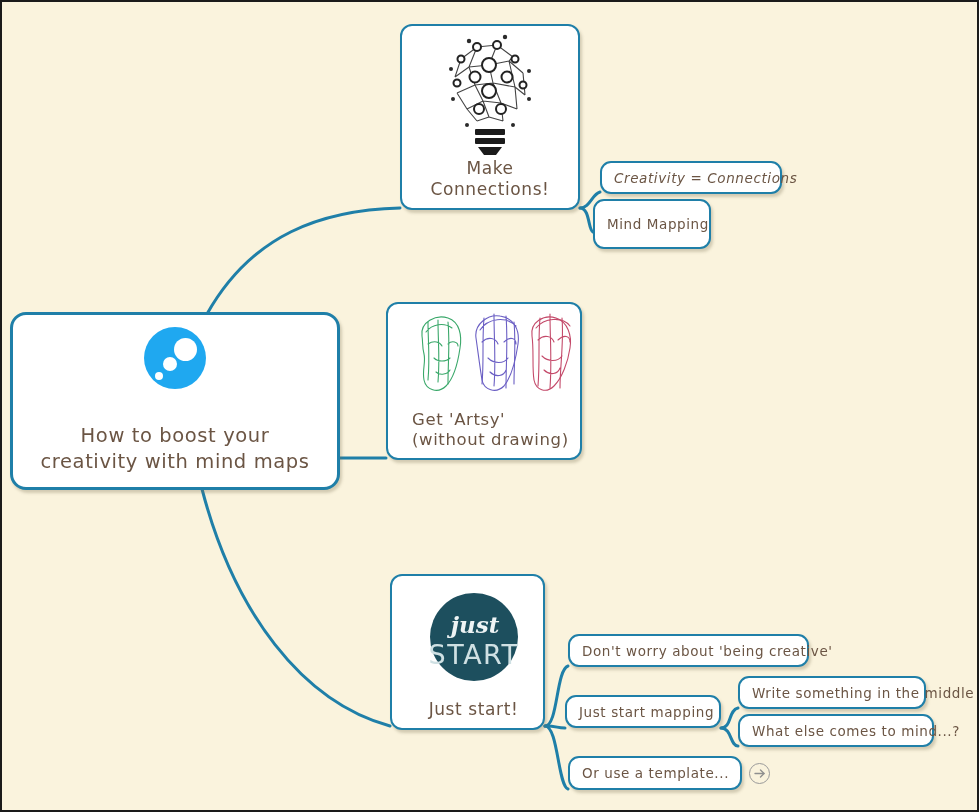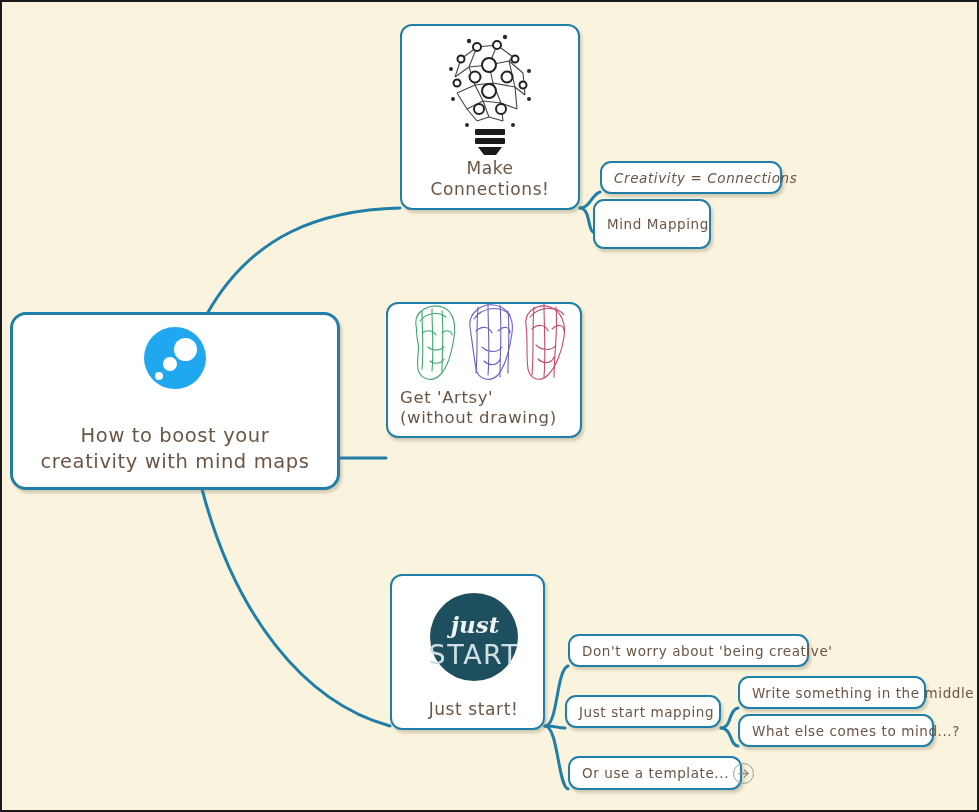--- a/index.html
+++ b/index.html
@@ -90,21 +90,21 @@
     overflow: hidden;
   }
   .branch .node-label {
     flex: 0 0 auto;
     padding: 2px 4px 8px 4px;
     font-size: 17px;
     line-height: 21px;
   }
 
   #node-connections { left: 398px; top: 22px;  width: 180px; height: 186px; }
-  #node-artsy       { left: 384px; top: 300px; width: 196px; height: 136px; }
+  #node-artsy       { left: 384px; top: 300px; width: 196px; height: 158px; padding-left: 12px; }
   #node-juststart   { left: 388px; top: 572px; width: 155px; height: 156px; padding-left: 12px; }
 
   #node-artsy .node-label { font-size: 16.5px; line-height: 20px; text-align: left; width: 100%; padding-left: 12px; box-sizing: border-box; }
 
   
   .leaf {
     display: flex;
     align-items: center;
     border-width: 2.5px;
     border-radius: 11px;
@@ -116,21 +116,21 @@
     white-space: nowrap;
   }
   #leaf-creativity { left: 598px; top: 159px; width: 182px; height: 33px; font-style: italic; }
   #leaf-mindmap    { left: 591px; top: 197px; width: 118px; height: 50px; }
   #leaf-dontworry  { left: 566px; top: 632px; width: 241px; height: 33px; }
   #leaf-mapping    { left: 563px; top: 693px; width: 156px; height: 33px; }
   #leaf-template   { left: 566px; top: 754px; width: 174px; height: 34px; }
   #leaf-writemid   { left: 736px; top: 674px; width: 188px; height: 33px; }
   #leaf-whatelse   { left: 736px; top: 712px; width: 196px; height: 33px; }
 
-  #leaf-template .node-label { padding-right: 4px; text-align: right; }
+  #leaf-template .node-label { padding-right: 20px; text-align: right; }
   .arrow-badge {
     width: 19px; height: 19px;
     border: 1.6px solid #9a9a9a;
     border-radius: 50%;
     display: flex;
     align-items: center;
     justify-content: center;
     margin-right: 9px;
     flex: 0 0 auto;
   }

